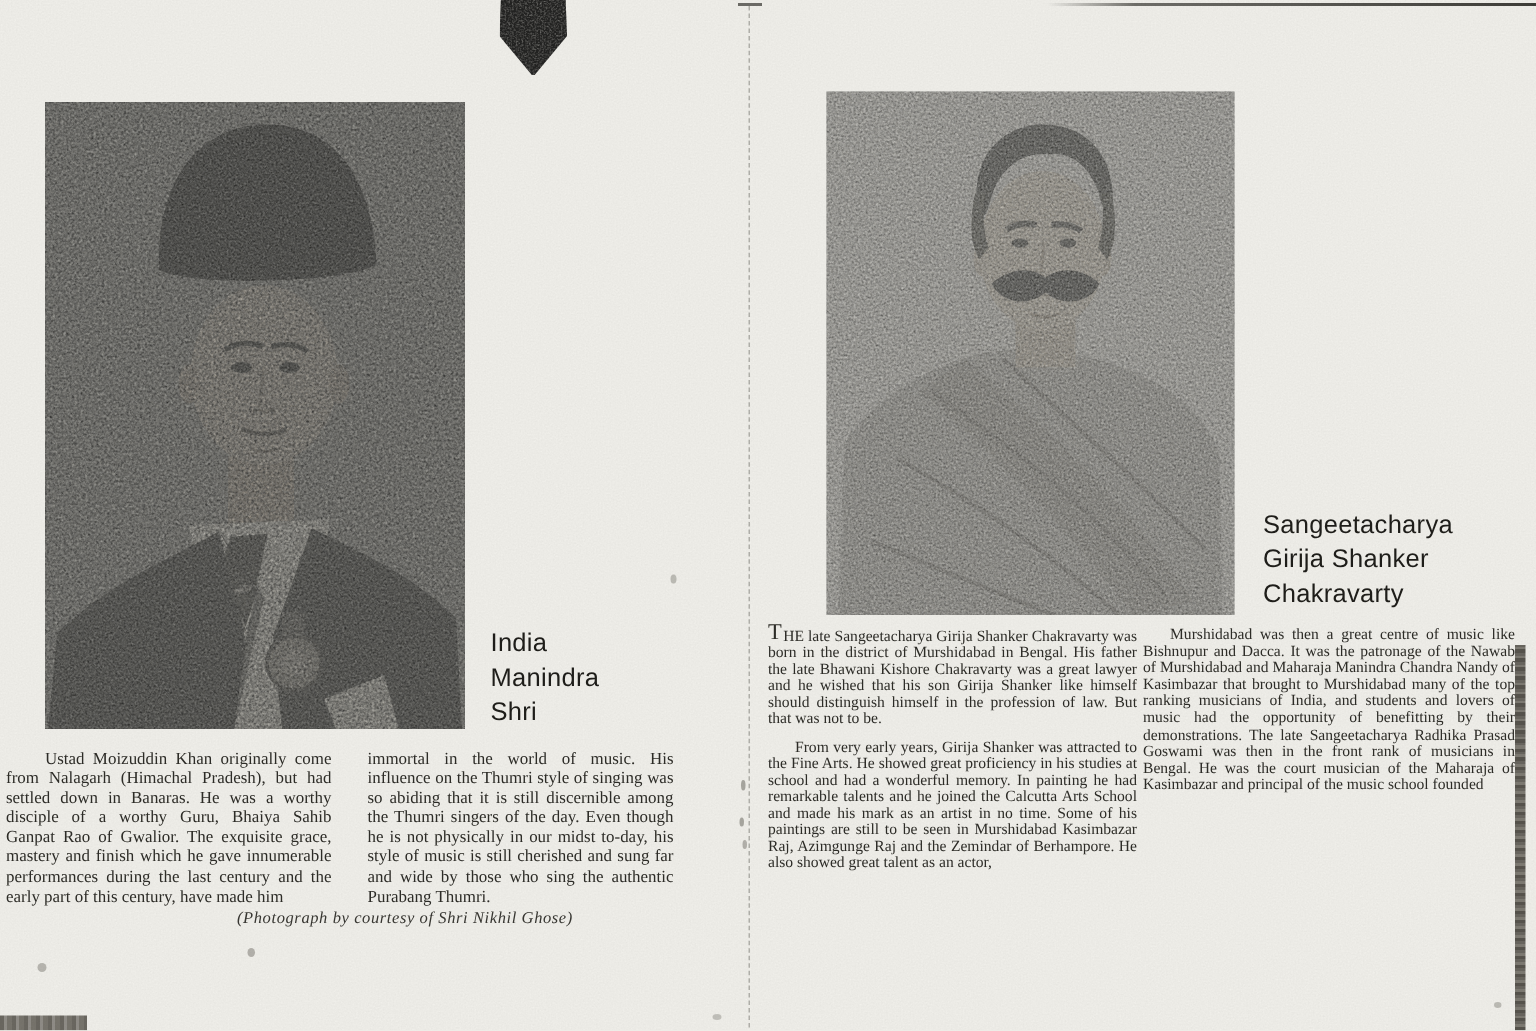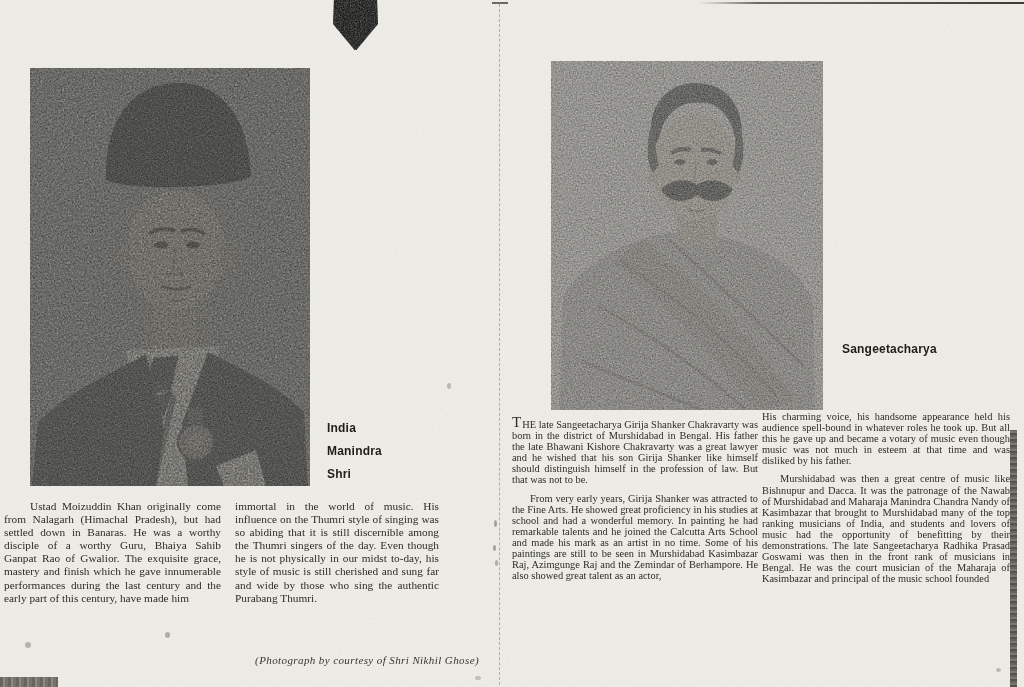--- a/index.html
+++ b/index.html
@@ -12,45 +12,45 @@
 
   
   .photo { position:absolute; display:block; margin:0; }
   .photo-left  { left:30px;  top:68px; width:280px; height:418px; }
   .photo-right { left:551px; top:61px; width:272px; height:349px; }
   .photo svg { display:block; }
 
   
   .title {
     position:absolute; font-family:"Liberation Sans", sans-serif;
-    font-weight:bold; color:#201f1b; font-size:12px; line-height:23px;
+    font-weight:normal; color:#201f1b; font-size:17px; line-height:23px;
     letter-spacing:.2px; margin:0;
   }
   .title-left  { left:327px; top:417px; }
   .title-right { left:842px; top:338px; }
   .title span { display:block; }
 
   
   .col { position:absolute; text-align:justify; }
   .col p { margin:0; }
   .col-l { font-size:11.3px; line-height:13.1px; }
   .col-l1 { left:4px;   top:500px; width:217px; }
   .col-l1 p { text-indent:26px; }
-  .col-l2 { left:235px; top:500px; width:204px; }
+  .col-l2 { left:245px; top:500px; width:204px; }
 
   .col-r { font-size:10.4px; line-height:11.1px; }
   .col-r1 { left:512px; top:418px; width:246px; }
   .col-r2 { left:762px; top:411px; width:248px; }
   .col-r .p2 { text-indent:18px; margin-top:7px;font-family:Liberation Serif, serif; }
   .dropcap { font-size:15px; position:relative; top:-1px; letter-spacing:1px; }
 
   .caption {
-    position:absolute; left:189px; top:606px; width:290px;
-    text-align:right; font-style:italic; font-size:11px;
-    letter-spacing:.4px; color:#3a3934;margin-top:48px;
+    position:absolute; left:158px; top:606px; width:290px;
+    text-align:left; font-style:italic; font-size:11px;
+    letter-spacing:.4px; color:#3a3934;
   }
 
   
   .page-grain { position:absolute; left:0; top:0; pointer-events:none; }
   .stain {
     position:absolute; left:333px; top:0; width:45px; height:50px;
     background:#b3b2ad;
     clip-path:polygon(2% 0%, 98% 0%, 100% 48%, 52% 100%, 48% 100%, 0% 48%);
     overflow:hidden;
   }
@@ -207,28 +207,29 @@
         <path d="M110,128 C124,116 138,118 146,124 C154,118 168,116 182,128 C176,141 158,144 146,134 C134,144 116,141 110,128 Z" fill="#201f1b"></path>
         <path d="M136,148 q10,5 20,0" stroke="#8b7f6d" stroke-width="2" fill="none"></path>
 
         <rect width="272" height="349" filter="url(#nzR)"></rect>
         <rect width="272" height="349" filter="url(#nzRw)" opacity=".55"></rect>
       </svg>
     </figure>
 
     <h2 class="title title-right">
       <span>Sangeetacharya</span>
+      <span>Girija Shanker</span>
+      <span>Chakravarty</span>
     </h2>
 
     <div class="col col-r col-r1">
       <p class="p1"><span class="dropcap">T</span><span>HE late Sangeetacharya Girija Shanker Chakravarty was born in the district of Murshidabad in Bengal. His father the late Bhawani Kishore Chakravarty was a great lawyer and he wished that his son Girija Shanker like himself should distinguish himself in the profession of law. But that was not to be.</span></p>
       <p class="p2">From very early years, Girija Shanker was attracted to the Fine Arts. He showed great proficiency in his studies at school and had a wonderful memory. In painting he had remarkable talents and he joined the Calcutta Arts School and made his mark as an artist in no time. Some of his paintings are still to be seen in Murshidabad Kasimbazar Raj, Azimgunge Raj and the Zemindar of Berhampore. He also showed great talent as an actor,</p>
     </div>
     <div class="col col-r col-r2">
-      <p class="p1">His charming voice, his handsome appearance held his audience spell-bound in whatever roles he took up. But all this he gave up and became a votary of music even though music was not much in esteem at that time and was disliked by his father.</p>
       <p class="p2">Murshidabad was then a great centre of music like Bishnupur and Dacca. It was the patronage of the Nawab of Murshidabad and Maharaja Manindra Chandra Nandy of Kasimbazar that brought to Murshidabad many of the top ranking musicians of India, and students and lovers of music had the opportunity of benefitting by their demonstrations. The late Sangeetacharya Radhika Prasad Goswami was then in the front rank of musicians in Bengal. He was the court musician of the Maharaja of Kasimbazar and principal of the music school founded</p>
     </div>
   </section>
 
   <div class="stain">
     <svg width="45" height="50">
       <defs>
         <filter id="nzS">
             <feTurbulence type="fractalNoise" baseFrequency="0.8" numOctaves="2" seed="3"></feTurbulence>
         <feColorMatrix type="matrix" values="0 0 0 0 0  0 0 0 0 0  0 0 0 0 0  0.6 0.6 0.6 0 0"></feColorMatrix>

